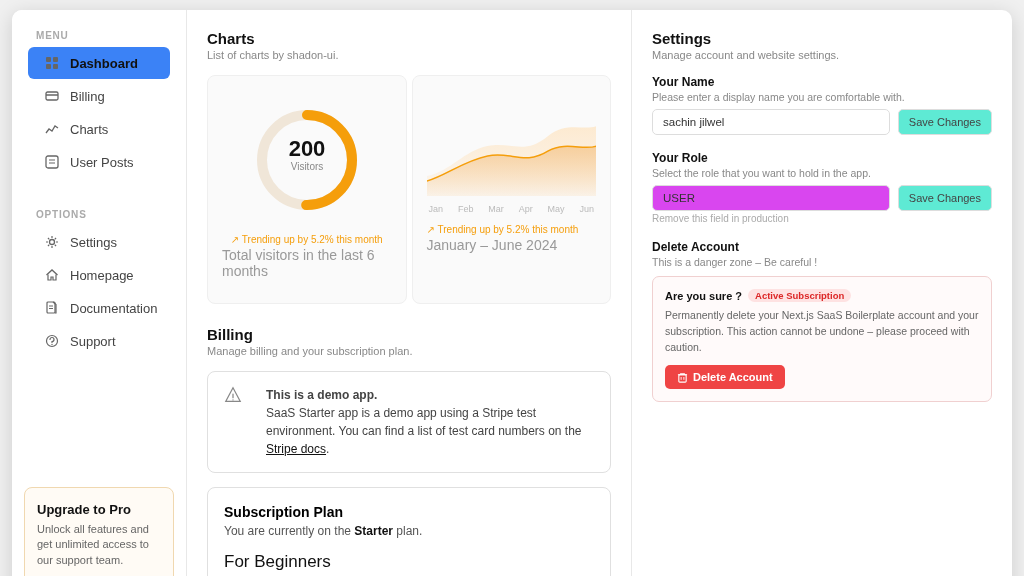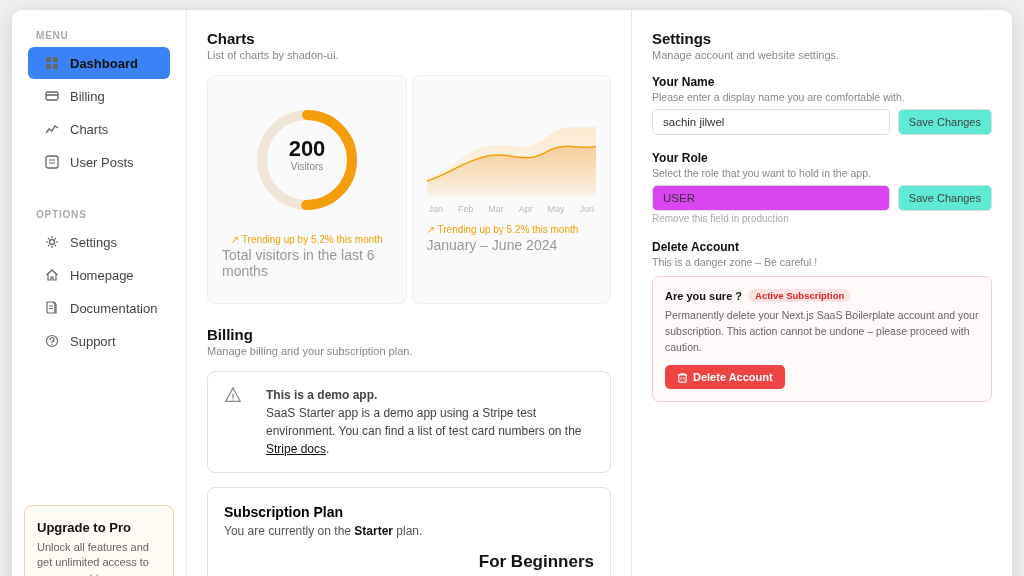--- a/index.html
+++ b/index.html
@@ -205,24 +205,23 @@
       margin-bottom: 4px;
     }
     .subscription-card p {
       font-size: 12px;
       color: #555;
       margin-bottom: 14px;
     }
     .subscription-card p strong { font-weight: 700; color: #111; }
     .plan-name {
       font-size: 17px;
-      font-weight: 700;
-      color: #111;
-      margin-bottom: 32px;
-      text-align: right;
+      font-weight: 400;
+      color: #111;
+      margin-bottom: 14px;
     }
     .choose-plan-btn {
       background: #fff;
       border: 1.5px solid #f59e0b;
       color: #f59e0b;
       border-radius: 6px;
       padding: 8px 18px;
       font-size: 12px;
       font-weight: 600;
       cursor: pointer;

